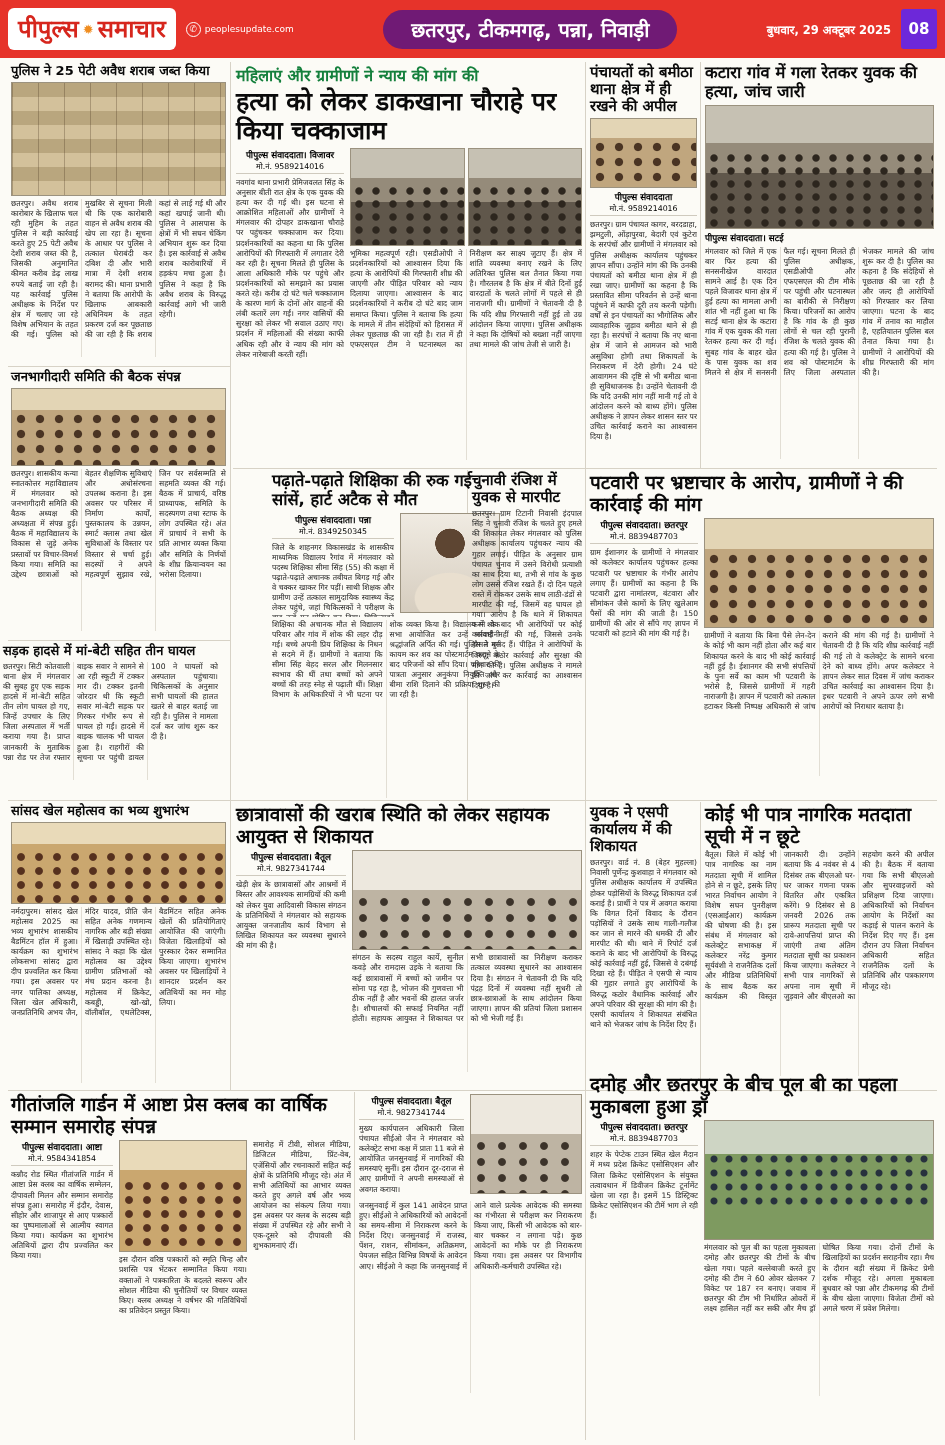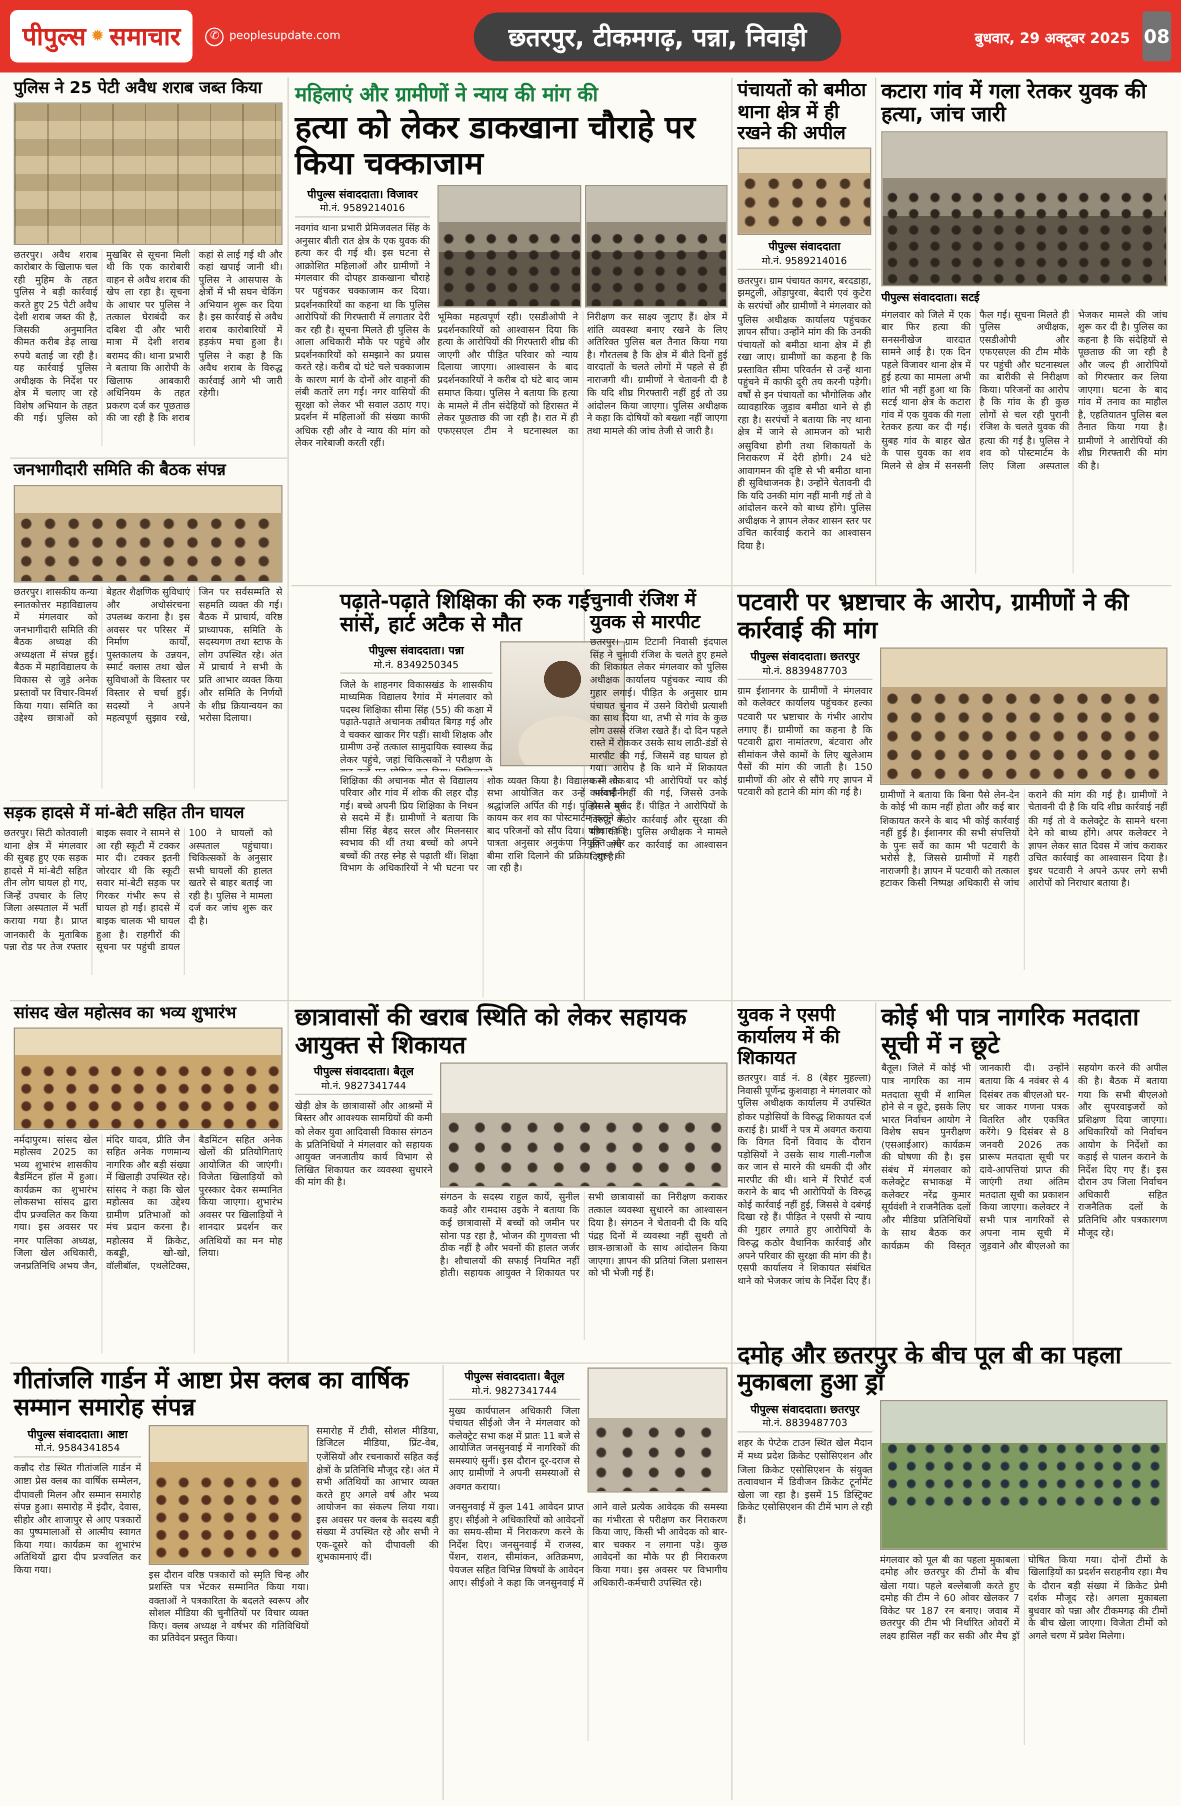--- a/index.html
+++ b/index.html
@@ -3,27 +3,27 @@
 <meta charset="utf-8">
 <style>
   *{margin:0;padding:0;box-sizing:border-box;}
   body{font-family:"DejaVu Sans",sans-serif;background:#dedbd2;}
   .page{position:relative;width:945px;height:1445px;background:#fcfbf6;overflow:hidden;margin:0 auto;}
 
   
   .header{position:absolute;left:0;top:0;width:945px;height:58px;background:#e6332a;
           display:flex;align-items:center;padding:0 8px;gap:10px;}
   .logo{background:#fff;border-radius:6px;height:42px;padding:2px 10px;display:flex;align-items:center;gap:4px;flex:0 0 auto;}
-  .logo .ltxt{color:#d6261d;font-weight:bold;font-size:20px;line-height:1;}
+  .logo .ltxt{color:#d6261d;font-weight:bold;font-size:24px;line-height:1;}
   .logo .star{color:#f08c1e;font-size:13px;}
   .contact{color:#fff;font-size:9px;display:flex;align-items:center;gap:4px;flex:0 0 auto;}
   .contact .ph-ic{width:15px;height:15px;border:1px solid #fff;border-radius:50%;display:flex;align-items:center;justify-content:center;font-size:9px;}
-  .edition{background:#404040;color:#fff;font-weight:bold;font-size:20px;padding:6px 28px;border-radius:22px;margin:0 auto;white-space:nowrap;}
+  .edition{background:#701a75;color:#fff;font-weight:bold;font-size:20px;padding:6px 28px;border-radius:22px;margin:0 auto;white-space:nowrap;}
   .hdr-date{color:#fff;font-size:11.5px;font-weight:bold;white-space:nowrap;text-align:center;}
-  .pageno{background:#737373;color:#fff;font-weight:bold;font-size:15px;width:23px;height:40px;
+  .pageno{background:#6d28d9;color:#fff;font-weight:bold;font-size:15px;width:36px;height:40px;
           display:flex;align-items:center;justify-content:center;border-radius:3px;flex:0 0 auto;}
 
   
   .article{position:absolute;overflow:hidden;padding:2px 3px;}
   .hl{font-weight:bold;color:#0a0a0a;line-height:1.14;margin-bottom:3px;}
   .hl.s{font-size:13px;}
   .hl.sm{font-size:15px;}
   .hl.m{font-size:16.5px;}
   .hl.l{font-size:19px;}
   .hl.xl{font-size:25px;}

